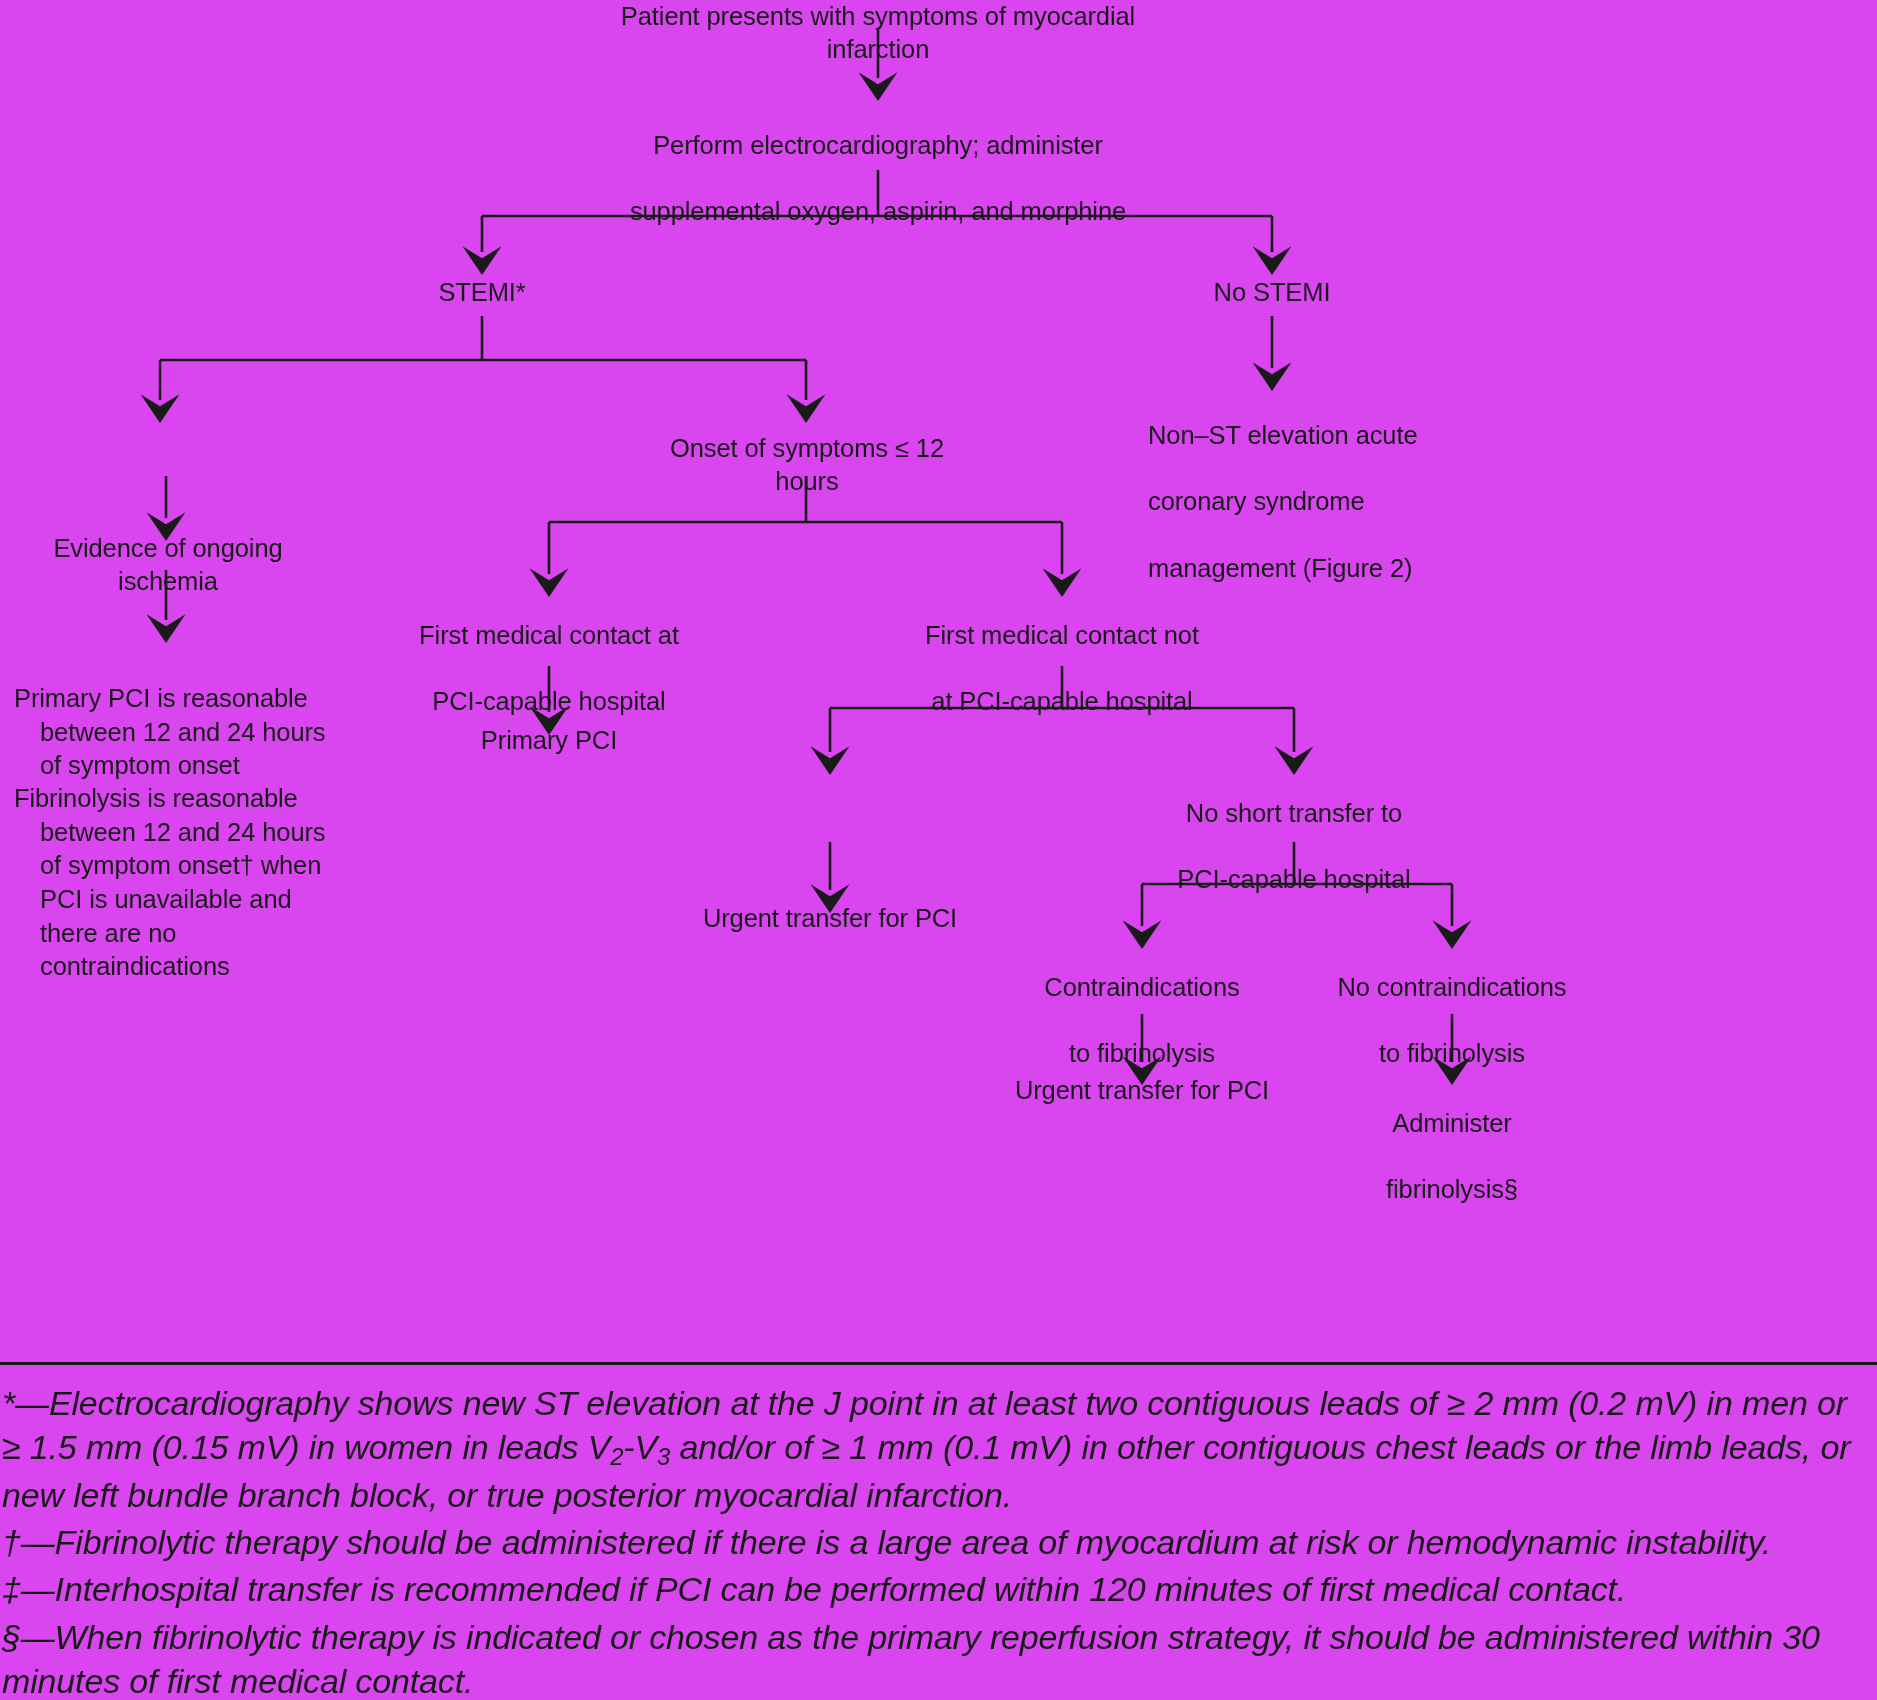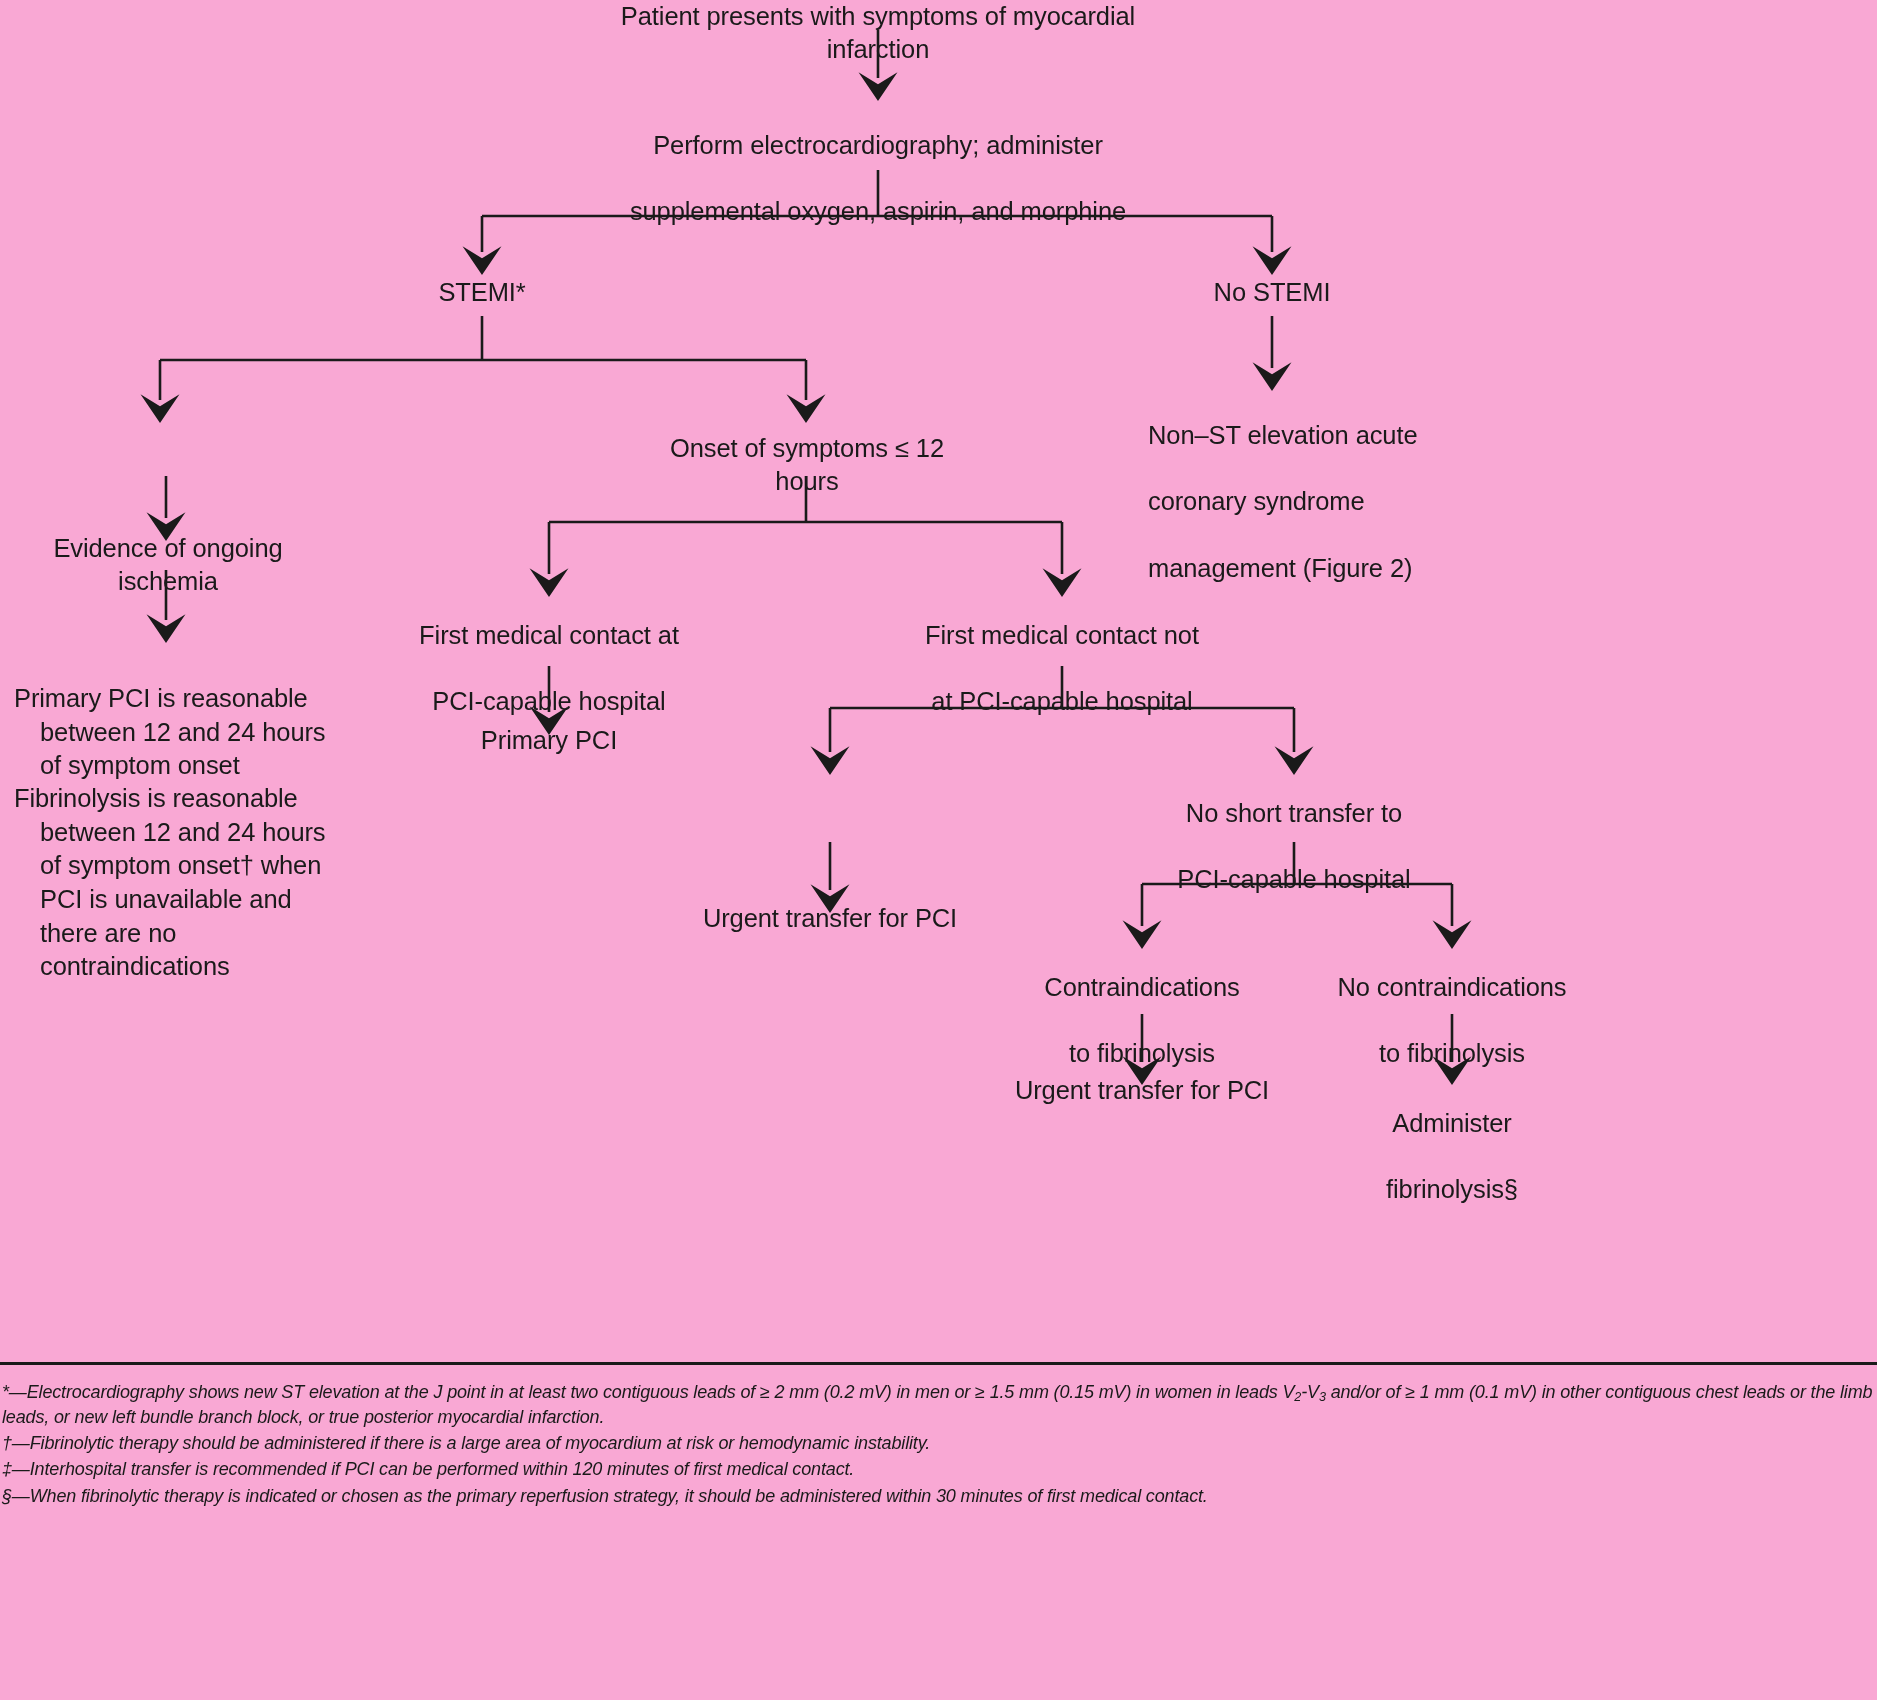--- a/index.html
+++ b/index.html
@@ -8,21 +8,21 @@
     background: #ffffff;
   }
   body {
     font-family: "Liberation Sans", sans-serif;
     color: #1a1a1a;
   }
   #page {
     position: relative;
     width: 1877px;
     height: 1700px;
-    background: #f9a8d4;
+    background: #d946ef;
     overflow: hidden;
   }
   
   #flow-svg {
     position: absolute;
     left: 0;
     top: 0;
     width: 1877px;
     height: 1340px;
     pointer-events: none;
@@ -57,21 +57,21 @@
     top: 1362px;
     width: 1877px;
   }
   #footnote-rule {
     width: 1877px;
     height: 3px;
     background: #1a1a1a;
     margin: 0 0 16px 0;
   }
   .footnote {
-    font-size: 18px;
+    font-size: 34px;
     font-style: italic;
     line-height: 1.30;
     color: #1a1a1a;
     margin: 0 0 3px 0;
     padding: 0 4px 0 2px;
     letter-spacing: -0.15px;
   }
   .footnote sub {
     font-size: 0.7em;
     vertical-align: -0.25em;

